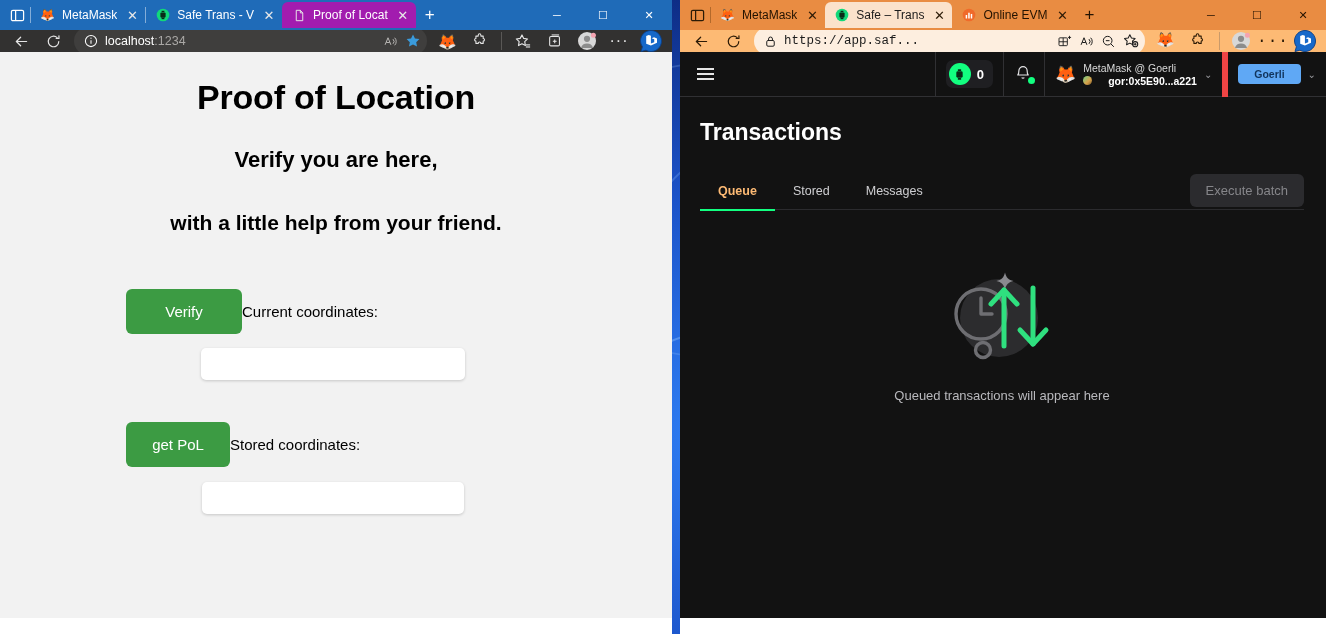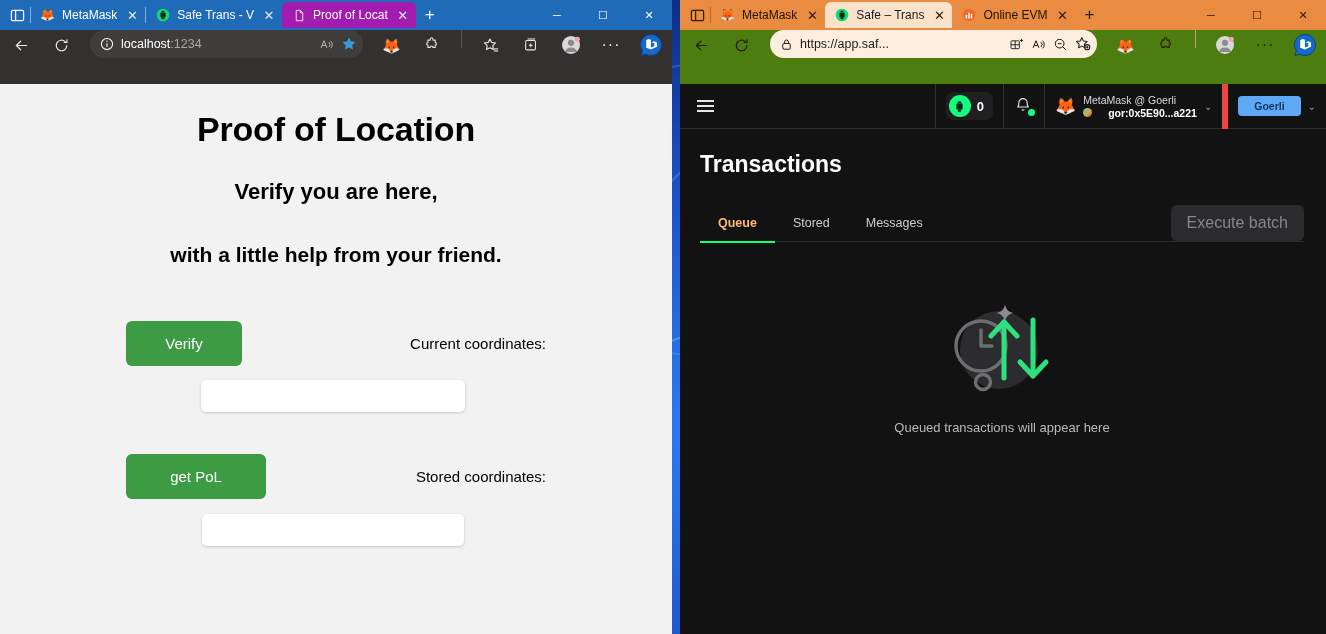--- a/index.html
+++ b/index.html
@@ -64,21 +64,21 @@
     width: 28px; height: 26px; margin-bottom: 2px; flex: 0 0 auto;
     display: flex; align-items: center; justify-content: center;
     font-size: 17px; font-weight: 300;
   }
   .wincontrols { margin-left: auto; display: flex; height: 30px; flex: 0 0 auto; }
   .wincontrols div {
     width: 46px; height: 30px; display: flex;
     align-items: center; justify-content: center; font-size: 11px;
   }
 
-  .toolbar { height: 54px; display: flex; align-items: flex-start; padding: 0 6px; gap: 10px; }
+  .toolbar { height: 22px; display: flex; align-items: center; padding: 0 6px; gap: 2px; }
   .tb-btn {
     width: 30px; height: 30px; border-radius: 5px; flex: 0 0 auto;
     display: flex; align-items: center; justify-content: center;
   }
   .omnibox {
     height: 28px; border-radius: 14px; display: flex; align-items: center;
     padding: 0 6px 0 10px; gap: 7px; flex: 1 1 auto; min-width: 0;
     font-size: 12.5px; margin: 0 4px;
   }
   .omni-text { flex: 1 1 auto; overflow: hidden; white-space: nowrap; }
@@ -105,45 +105,45 @@
   
   #win-right { left: 680px; top: 0; width: 646px; height: 634px; background: #fff; }
   #win-right .tabstrip { background: #e98c42; }
   #win-right .tab.inactive { background: transparent; color: #221200; }
   #win-right .tab.active { background: #fbe2cb; color: #1b1b1b; }
   #win-right .tab .tab-close { color: #2b1a06; }
   #win-right .tab-sep { background: rgba(80,40,0,0.35); }
   #win-right .tsb-icon { color: #2b1a06; }
   #win-right .newtab { color: #241302; }
   #win-right .wincontrols div { color: #241302; }
-  #win-right .toolbar { background: #4d7c0f; }
+  #win-right .toolbar { background: #fdba74; font-family: Liberation Mono, monospace; }
   #win-right .tb-btn { color: #2b1a06; }
   #win-right .omnibox { background: #fdeedf; color: #1b1b1b; }
   #win-right .tb-sep { background: #c99a6a; }
   #win-right .content { height: 566px; background: #121212; overflow: hidden; position: relative; }
 
   
   .pol-wrap { padding-top: 26px; text-align: center; color: #000; }
   .pol-h1 { font-size: 34px; font-weight: bold; letter-spacing: -0.2px; }
   .pol-h2 { font-size: 22px; font-weight: bold; margin-top: 30px; }
   .pol-h3 { font-size: 21px; font-weight: bold; margin-top: 38px; }
 
   .pol-row {
-    display: flex; align-items: center; gap: 14px;
-    width: 420px; margin: 0 auto; padding-left: 0; justify-content: space-between;
+    display: flex; align-items: center; 
+    width: 420px; margin: 0 auto; padding-left: 0;
   }
   .row1 { margin-top: 54px; }
   .row2 { margin-top: 42px; }
   .pol-btn {
     background: #3c9b43; color: #ffffff; border: none;
     border-radius: 6px; font-size: 15px;
     padding: 14px 0; width: 116px; text-align: center; cursor: pointer;
     font-family: "Liberation Sans", sans-serif;
   }
-  .pol-btn.wide { width: 140px; }
+  .pol-btn.wide { width: 104px; }
   .pol-label { font-size: 15px; color: #000; white-space: nowrap; }
   .pol-input {
     display: block; width: 264px; height: 32px; margin: 14px auto 0;
     margin-left: 201px;
     background: #ffffff; border: none; border-radius: 5px;
     box-shadow: 0 1px 3px rgba(0,0,0,0.18);
     font-size: 13px; padding: 0 10px;
     font-family: "Liberation Sans", sans-serif;
   }
   .pol-input.second { width: 262px; margin-left: 202px; margin-top: 15px; }
@@ -205,21 +205,21 @@
     font-size: 12.5px; padding: 0 18px; height: 38px;
     display: flex; align-items: center; color: #cfcfd2;
   }
   .safe-tab.active { color: #fdba74; font-weight: bold; position: relative; }
   .safe-tab.active::after {
     content: ""; position: absolute; left: 0; right: 0; bottom: -1px;
     height: 2px; background: #12ff80;
   }
   .exec-batch {
     margin-left: auto; background: #2b2b2e; color: #86868a;
-    font-size: 16px; border: none; border-radius: 6px;
+    font-size: 13px; border: none; border-radius: 6px;
     padding: 9px 16px; font-family: "Liberation Sans", sans-serif;
   }
   .empty-state { margin-top: 54px; text-align: center; }
   .empty-text { margin-top: 16px; color: #b9b9bd; font-size: 13px; }
 </style>
 </head>
 <body>
 
 <div id="desktop">
   <div class="bloom-arc" style="left:560px; top:330px; width:320px; height:420px;"></div>

